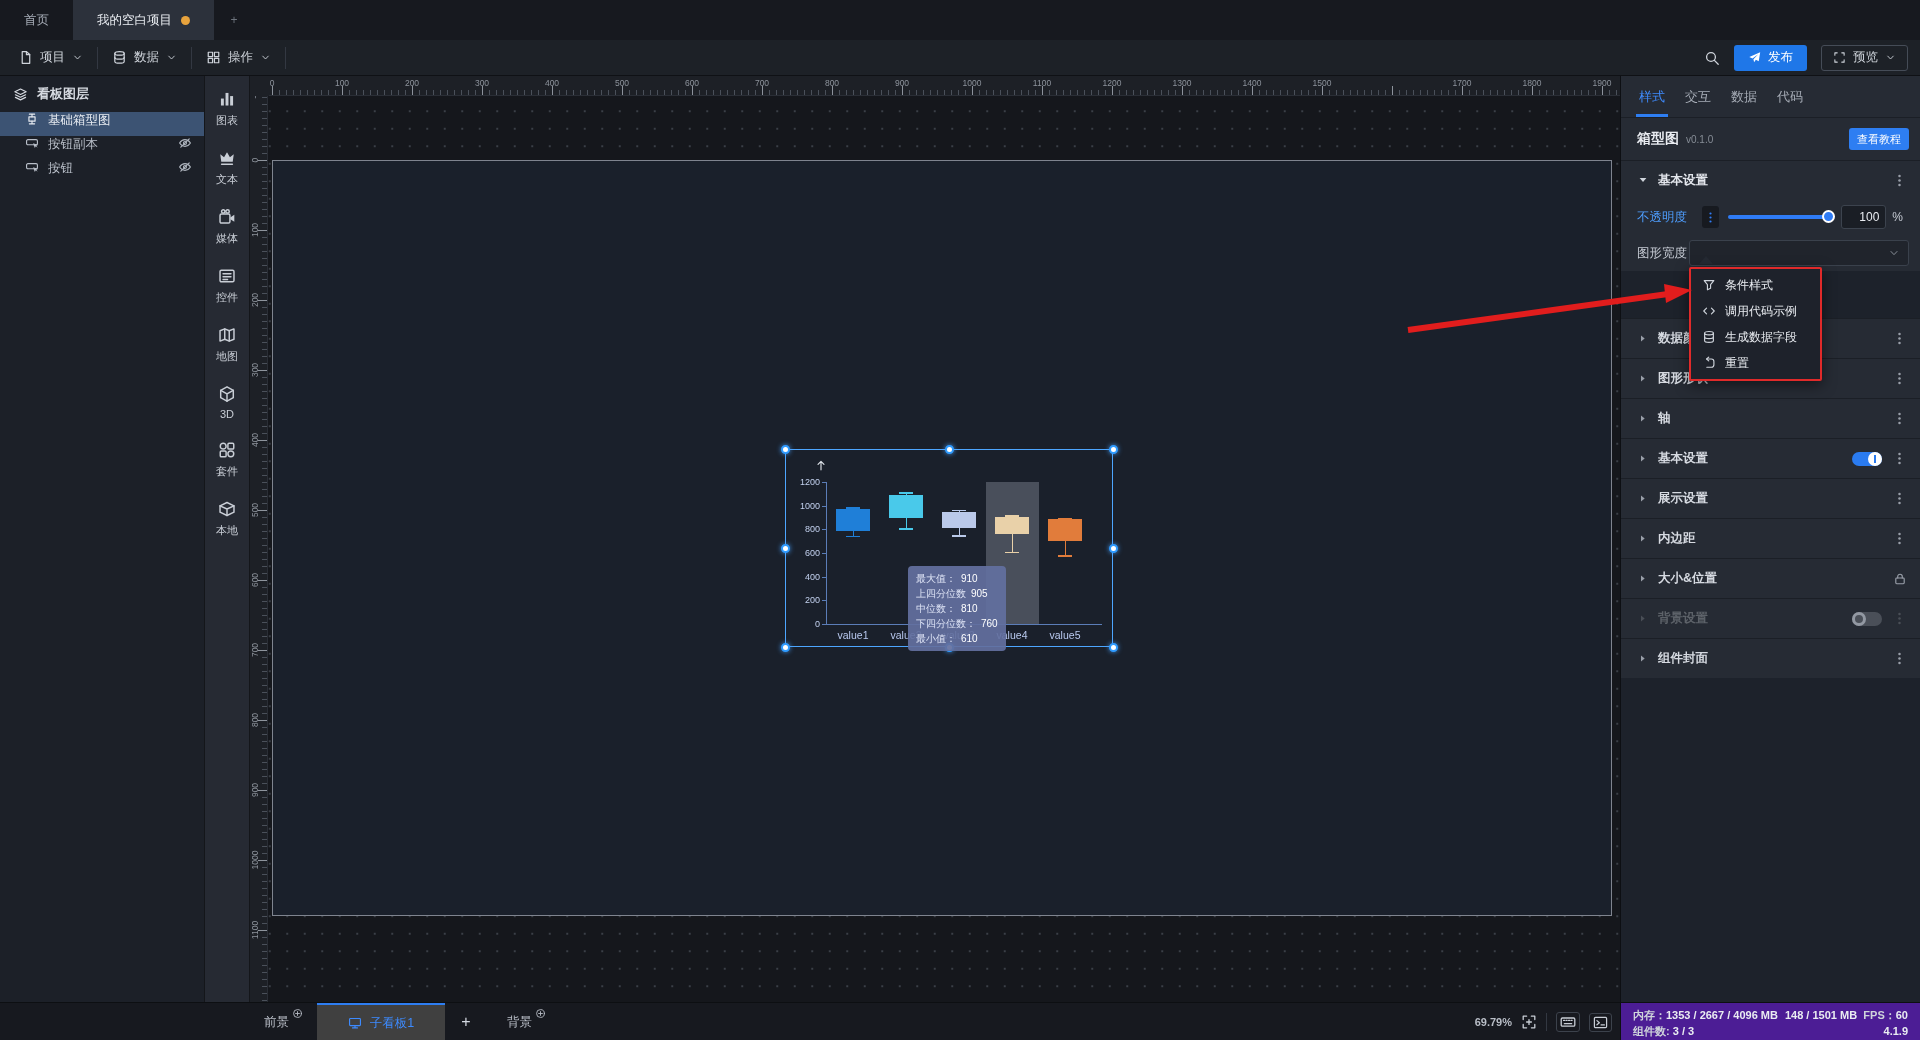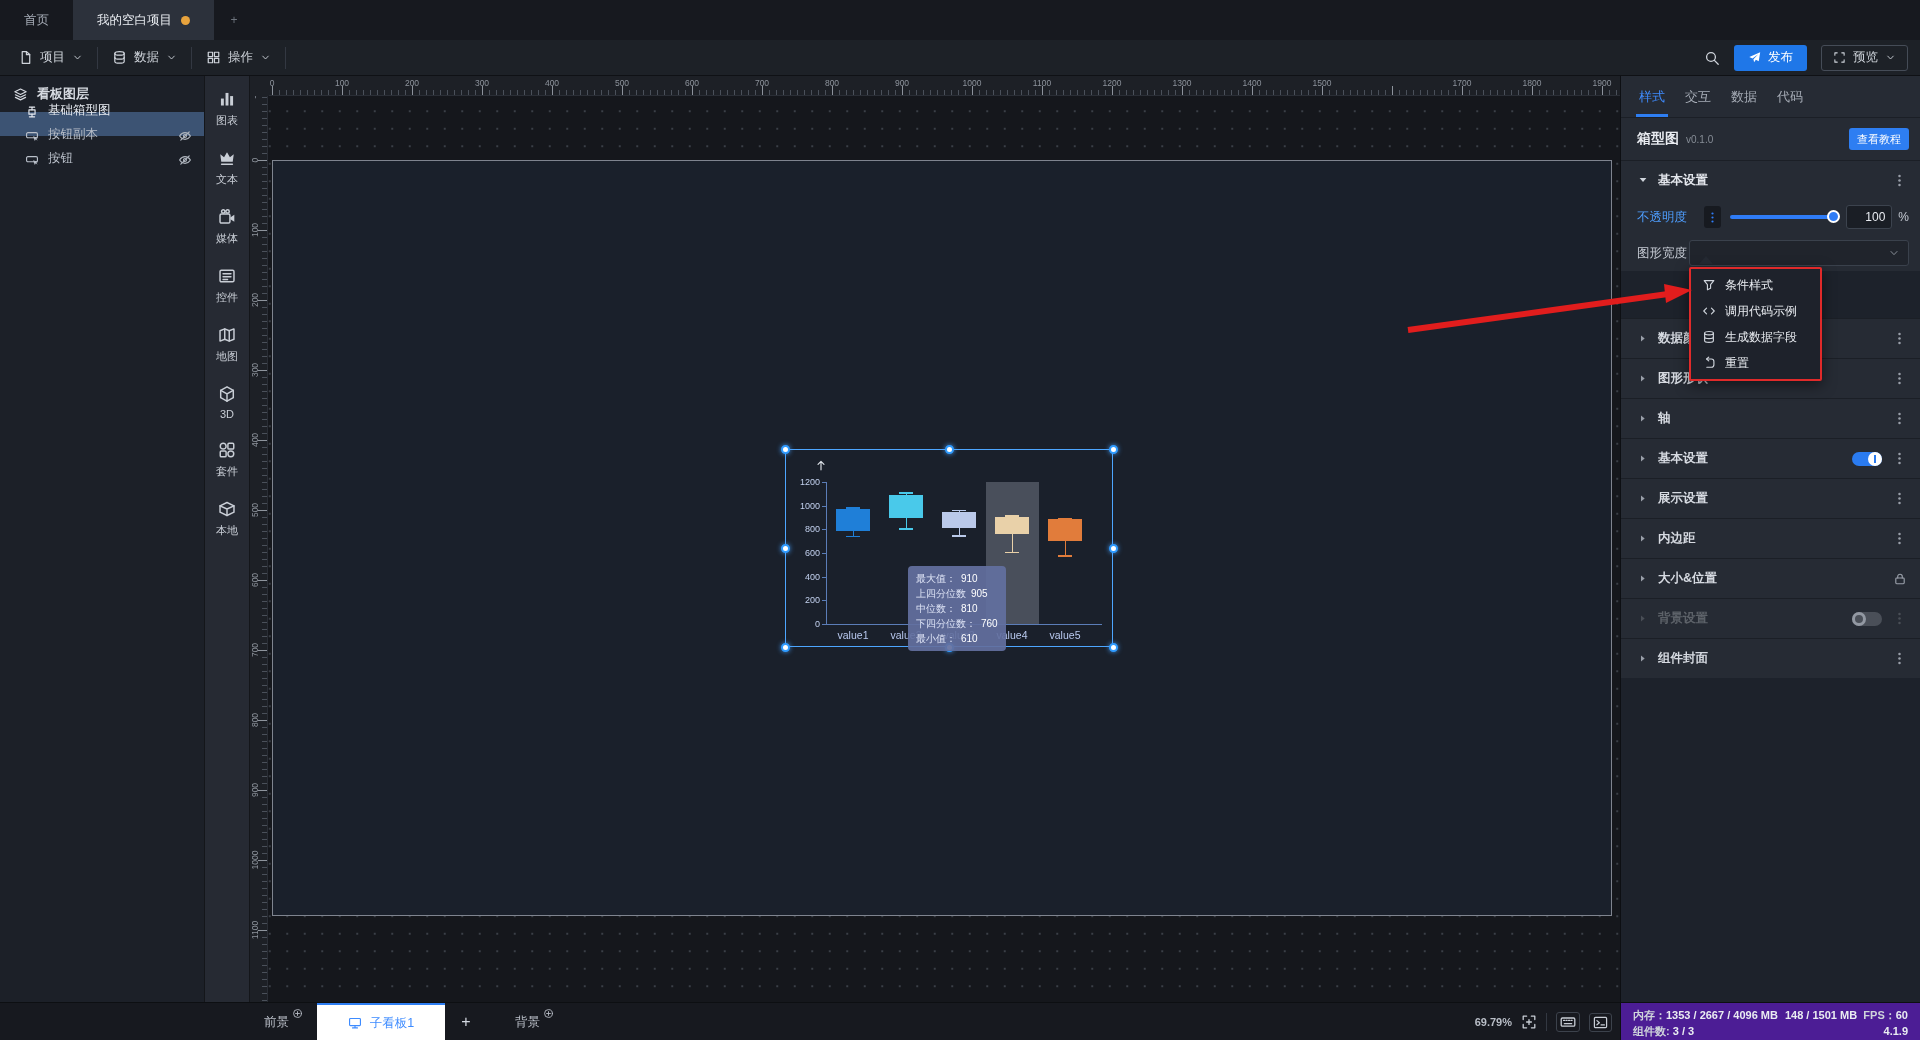--- a/index.html
+++ b/index.html
@@ -27,21 +27,21 @@
 #menubar{position:absolute;left:0;top:40px;width:1920px;height:36px;background:#1d2127;border-bottom:1px solid #0f1115;display:flex;align-items:center}
 .mb-item{display:flex;align-items:center;gap:7px;padding:0 14px;height:24px;color:#cfd4db;font-size:12.5px}
 .mb-sep{width:1px;height:22px;background:#333842}
 #mb-right{margin-left:auto;display:flex;align-items:center;gap:14px;padding-right:12px}
 #publish-btn{display:flex;align-items:center;gap:7px;height:26px;padding:0 14px;background:#1f77e8;border-radius:3px;color:#fff;font-size:12.5px}
 #preview-btn{display:flex;align-items:center;gap:7px;height:26px;padding:0 11px;border:1px solid #454c57;border-radius:3px;color:#cfd4db;font-size:12.5px}
 
 
 #layers{position:absolute;left:0;top:76px;width:205px;height:926px;background:#1c2028;border-right:1px solid #14161a}
 #layers-header{display:flex;align-items:center;gap:9px;height:36px;padding-left:13px;color:#d6dae1;font-size:13px;font-weight:bold}
-.layer-item{display:flex;align-items:flex-end;gap:9px;height:24px;padding:0 12px 17px 25px;color:#b9bfc9;font-size:12.5px;position:relative}
+.layer-item{display:flex;align-items:flex-start;gap:9px;height:24px;padding:0 12px 17px 25px;color:#b9bfc9;font-size:12.5px;position:relative}
 .layer-item.selected{background:#3c5373;color:#e8ecf2}
 .layer-item .eye{margin-left:auto;color:#aeb4bd}
 
 
 #library{position:absolute;left:205px;top:76px;width:45px;height:926px;background:#262a33;border-right:1px solid #14161a;display:flex;flex-direction:column;align-items:center;padding-top:14px;gap:21px}
 .lib-item{display:flex;flex-direction:column;align-items:center;gap:5px;color:#c9ced6;font-size:11px}
 
 
 #canvas{position:absolute;left:250px;top:76px;width:1370px;height:926px;background-color:#15171c;background-image:radial-gradient(circle,#3a3f47 1.1px,transparent 1.4px);background-size:17.5px 17.5px;background-position:11px 9px;overflow:hidden}
 #ruler-top{position:absolute;left:0;top:0;width:1370px;height:20px;background:#1d2026;border-bottom:1px solid #2a2e36;overflow:hidden}
@@ -80,21 +80,21 @@
 .ins-tab{padding:0 3px;height:100%;display:flex;align-items:center;position:relative}
 .ins-tab.active{color:#3f8cff}
 .ins-tab.active::after{content:"";position:absolute;left:0;right:0;bottom:0;height:3px;background:#2e7ef2}
 #comp-row{height:43px;padding:0 12px 0 16px}
 #comp-name{font-size:14px;font-weight:bold;color:#e9ecf1}
 #comp-ver{font-size:10px;color:#868d96;margin-left:7px}
 #tutorial-btn{margin-left:auto;background:#2e7ef2;color:#fff;font-size:11px;height:22px;padding:0 8px;border-radius:3px;display:flex;align-items:center}
 #basic-row{height:38px;padding:0 14px 0 16px;border-bottom:none}
 #basic-row .lbl{margin-left:9px;font-size:12.5px;font-weight:bold;color:#e3e6ec}
 .kebab-r{margin-left:auto;color:#9aa0aa}
-#opacity-row{height:36px;padding:0 12px 0 16px;border-bottom:none}
+#opacity-row{height:36px;padding:0 18px 0 16px;border-bottom:none}
 #opacity-row .lbl{color:#4e9eff;font-size:12.5px;width:62px}
 #op-kebab{width:18px;height:22px;background:#171a20;border-radius:3px;display:flex;align-items:center;justify-content:center;color:#2f7cf6;margin-left:7px}
 #op-slider{position:relative;width:112px;height:4px;border-radius:2px;background:#2f7cf6;margin-left:9px}
 #op-knob{position:absolute;right:-2px;top:-5px;width:13px;height:13px;border-radius:50%;background:#2f7cf6;border:2px solid #fff}
 #op-value{width:48px;height:24px;margin-left:8px;background:#1a1e25;border:1px solid #3c434e;border-radius:3px;color:#e9ecf1;font-size:12px;text-align:right;padding:4px 6px 0 0}
 #op-unit{margin-left:6px;color:#c6cbd4}
 #width-row{height:36px;padding:0 12px 0 16px;border-bottom:none}
 #width-row .lbl{color:#c6cbd4;font-size:12.5px}
 #width-dd{position:absolute;left:68px;top:5px;width:220px;height:26px;background:#20242c;border:1px solid #3a414c;border-radius:3px;display:flex;align-items:center;justify-content:flex-end;padding-right:8px;color:#8a9099}
 #sections{position:absolute;left:0;top:242px;width:300px}
@@ -114,21 +114,21 @@
 #dd-caret{position:absolute;left:78px;top:180px;width:0;height:0;border-left:7px solid transparent;border-right:7px solid transparent;border-bottom:8px solid #252a33;z-index:29}
 #ctx-menu{position:absolute;left:68px;top:191px;width:133px;background:#1e222b;border:2px solid #e02a2a;border-radius:2px;box-shadow:0 4px 14px rgba(0,0,0,.5);z-index:30;padding:3px 0}
 .cm-item{display:flex;align-items:center;gap:9px;height:26px;padding:0 11px;color:#e8ebf0;font-size:12px}
 .cm-item .cmi{color:#cfd4dc}
 
 
 #bottombar{position:absolute;left:0;top:1002px;width:1920px;height:38px;background:#17191f;border-top:1px solid #0d0f12}
 #bb-tabs{position:absolute;left:250px;top:0;height:38px;display:flex;align-items:stretch}
 .bb-plain{display:flex;align-items:center;color:#b9bec7;font-size:12.5px;position:relative;padding:0 6px;margin-left:8px}
 .bb-sup{position:absolute;right:-8px;top:5px;color:#b9bec7}
-#bb-active{width:128px;margin-left:22px;background:#ffffff;border-top:2px solid #2e7ef2;display:flex;align-items:center;justify-content:center;gap:8px;color:#3d8bff;font-size:12.5px}
+#bb-active{width:128px;margin-left:22px;background:#404040;border-top:2px solid #2e7ef2;display:flex;align-items:center;justify-content:center;gap:8px;color:#3d8bff;font-size:12.5px}
 #bb-add{width:42px;display:flex;align-items:center;justify-content:center;color:#d5dae2;font-size:16px}
 #bb-right{position:absolute;right:308px;top:0;height:38px;display:flex;align-items:center;gap:9px}
 #bb-zoom{font-size:11px;color:#b9bec7;font-weight:bold}
 .bb-ic{color:#c9ced6;display:flex;align-items:center;justify-content:center}
 .bb-box{border:1px solid #3c424c;border-radius:3px;padding:1px 3px}
 .bb-div{width:1px;height:18px;background:#333842}
 #bb-info{position:absolute;left:1620px;top:0;width:300px;height:38px;background:#4c1d95;border-left:1px solid #0d0f13;padding:4px 12px 0;font-size:11px}
 .bi-line{display:flex;justify-content:space-between;line-height:16px}
 .bi-strong{color:#e9ecf1;font-weight:bold}
 .bi-lab{color:#cfd4db;font-weight:bold}
@@ -779,21 +779,21 @@
       <div id="bb-active">
         <span class="mo">
             <svg class="ic" width="14" height="14" viewBox="0 0 16 16" fill="none" stroke="currentColor" stroke-width="1.3" stroke-linecap="round" stroke-linejoin="round">
               <rect x="1.8" y="2.8" width="12.4" height="8.2" rx="1"></rect>
               <path d="M8 11v2.2 M5.2 13.6h5.6"></path>
             </svg>
           </span>
         <span>子看板1</span>
       </div>
       <div id="bb-add">+</div>
-      <div class="bb-plain" style="margin-left:22px">
+      <div class="bb-plain" style="margin-left:14px">
         <span>背景</span>
         <span class="bb-sup">
             <svg class="ic" width="11" height="11" viewBox="0 0 16 16" fill="none" stroke="currentColor" stroke-width="1.3" stroke-linecap="round" stroke-linejoin="round">
               <circle cx="8" cy="8" r="5.7"></circle>
               <path d="M8 5.2v5.6 M5.2 8h5.6"></path>
             </svg>
           </span>
       </div>
     </div>
     <div id="bb-right">

